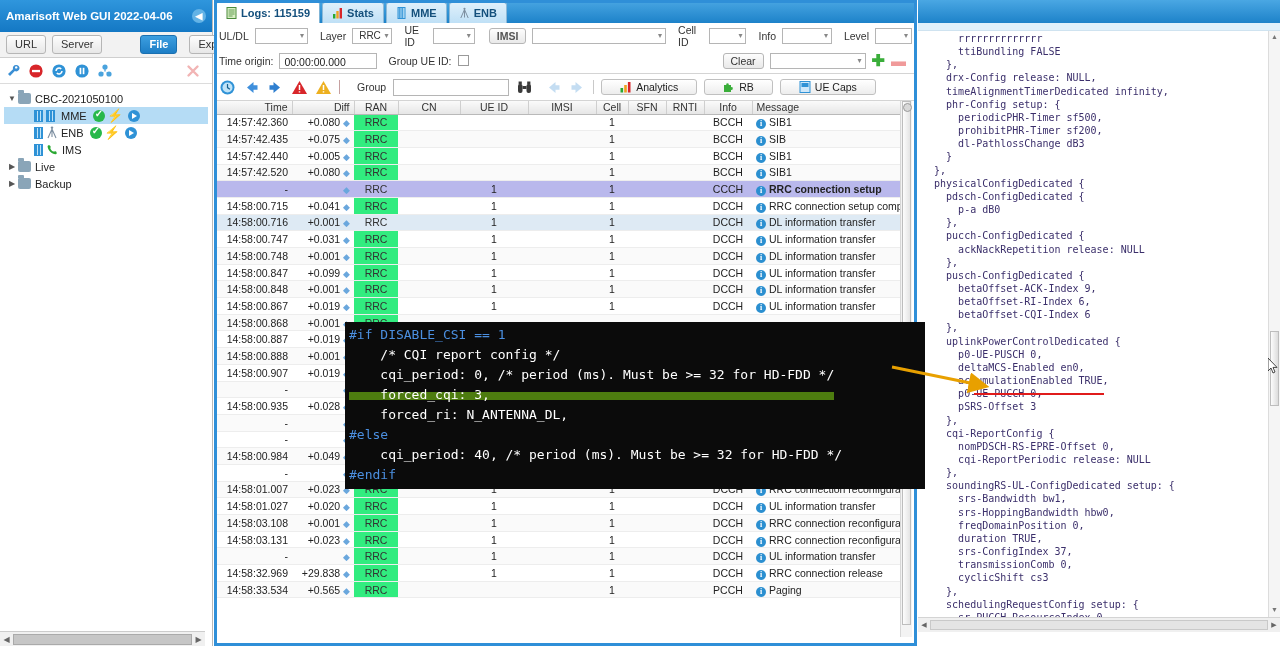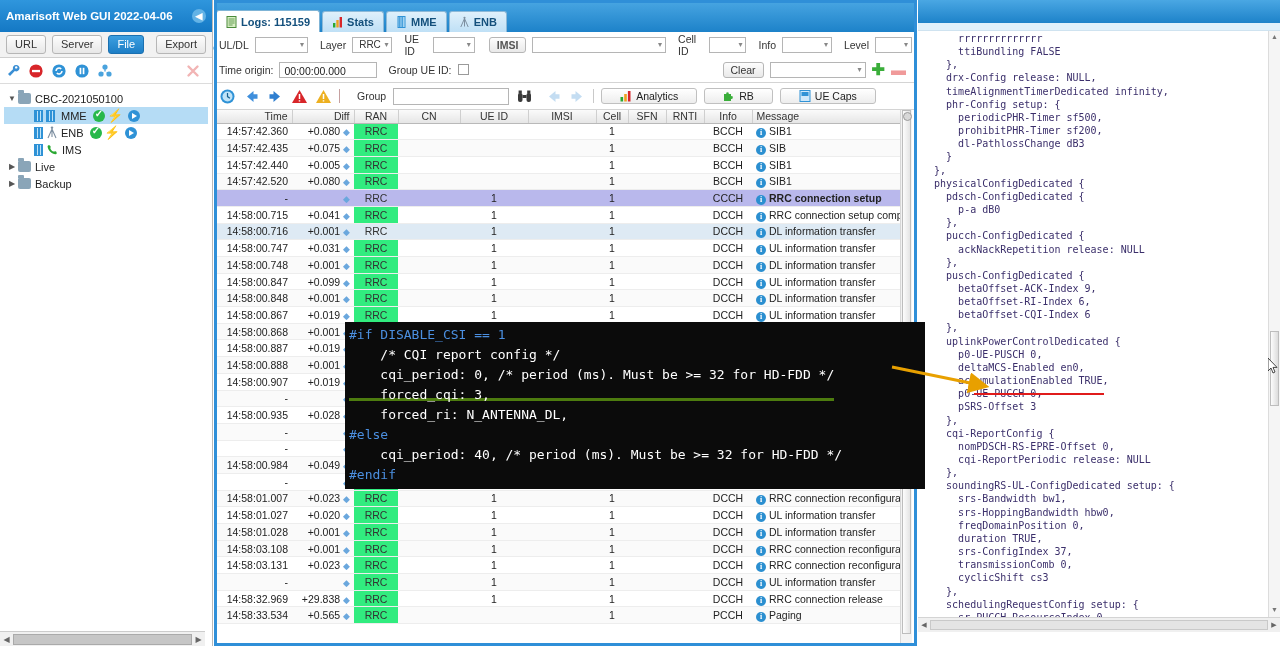--- a/index.html
+++ b/index.html
@@ -14,21 +14,21 @@
   
   #left{position:absolute;left:0;top:0;width:213px;height:646px;background:#fff;border-right:1px solid #b9b9b9;box-sizing:border-box;}
   #left-title{height:32px;background:#1e88d2;background:linear-gradient(#2f96dd,#1478c4);color:#fff;
     font-weight:bold;font-size:11.5px;display:flex;align-items:center;padding:0 6px;box-sizing:border-box;}
   #left-title .t{flex:1;}
   .collapse-btn{width:14px;height:14px;border-radius:50%;background:#63b3e6;color:#fff;font-size:9px;
     display:flex;align-items:center;justify-content:center;line-height:1;}
   #left-btnbar{height:26px;background:#f2f2f2;border-bottom:1px solid #cfcfcf;display:flex;align-items:center;padding:0 6px;gap:6px;box-sizing:border-box;}
   .tbtn{border:1px solid #b6b6b6;border-radius:3px;background:linear-gradient(#fdfdfd,#e7e7e7);
     font-size:11px;padding:2px 8px;color:#333;line-height:13px;cursor:default;}
-  .tbtn.active{background:linear-gradient(#3d9fe0,#1d7ec6);border-color:#1b70b0;color:#fff;font-weight:normal;}
+  .tbtn.active{background:linear-gradient(#3d9fe0,#1d7ec6);border-color:#1b70b0;color:#fff;font-weight:bold;margin-left:32px;}
   .spacer{flex:1;}
   #left-iconbar{height:26px;background:#fff;border-bottom:1px solid #dcdcdc;display:flex;align-items:center;padding:0 5px;gap:7px;box-sizing:border-box;}
   .icn{width:16px;height:16px;display:inline-block;position:relative;}
 
   #tree{padding:6px 4px;font-size:11px;}
   .trow{display:flex;align-items:center;height:17px;padding-left:2px;white-space:nowrap;}
   .trow.sel{background:#b5dcf5;}
   .tw{width:12px;display:inline-block;text-align:center;color:#555;font-size:8px;}
   .folder{width:13px;height:11px;background:#8aa5b8;border-radius:1px 2px 2px 2px;margin-right:4px;position:relative;display:inline-block;}
   .folder:before{content:"";position:absolute;left:0;top:-3px;width:6px;height:3px;background:#8aa5b8;border-radius:1px 1px 0 0;}
@@ -40,21 +40,21 @@
   .bolt{color:#2aa832;font-weight:bold;font-size:13px;margin-left:3px;line-height:12px;}
   .dot-play{width:12px;height:12px;border-radius:50%;background:#2f92d6;margin-left:4px;position:relative;display:inline-block;}
   .dot-play:after{content:"";position:absolute;left:4px;top:3px;border-left:5px solid #fff;border-top:3px solid transparent;border-bottom:3px solid transparent;}
 
   #left-hscroll{position:absolute;left:0;bottom:0;width:205px;height:15px;background:#f0f0f0;border-top:1px solid #ccc;display:flex;align-items:center;box-sizing:border-box;}
   #left-hscroll .arrw{width:13px;text-align:center;font-size:8px;color:#666;}
   #left-hscroll .thumb{flex:1;height:11px;background:#c6c6c6;border:1px solid #aaa;box-sizing:border-box;}
 
   
   #center{position:absolute;left:214px;top:0;width:703px;height:646px;background:#fff;box-sizing:border-box;}
-  #tabs{height:32px;background:linear-gradient(#4aa7e3,#1d82c9);display:flex;align-items:flex-end;padding-left:2px;box-sizing:border-box;}
+  #tabs{height:23px;background:linear-gradient(#4aa7e3,#1d82c9);display:flex;align-items:flex-end;padding-left:2px;box-sizing:border-box;}
   .tab{height:21px;display:flex;align-items:center;gap:4px;padding:0 9px;font-size:11px;font-weight:bold;color:#14507c;
     background:linear-gradient(#dff0fb,#bfe0f6);border:1px solid #8cb9d8;border-bottom:none;border-radius:3px 3px 0 0;margin-right:2px;box-sizing:border-box;}
   .tab.active{background:#fff;color:#134f7c;border-color:#7fb4d6;height:22px;}
   .tab .ti{width:11px;height:12px;display:inline-block;}
 
   #filters{border-bottom:1px solid #d4d4d4;background:#fff;}
   .frow{display:flex;align-items:center;height:25px;padding:0 5px;gap:6px;box-sizing:border-box;font-size:10.5px;}
   .flabel{color:#333;font-size:10.5px;}
   .fsel{border:1px solid #b5b5b5;background:#fff;height:16px;display:flex;align-items:center;justify-content:flex-end;
     padding:0 3px;box-sizing:border-box;font-size:10px;color:#333;}
@@ -96,21 +96,21 @@
   #vscroll .vthumb{position:absolute;top:0;left:1px;width:9px;height:524px;background:linear-gradient(90deg,#fdfdfd,#e4e4e4);border:1px solid #bdbdbd;box-sizing:border-box;}
   #vscroll .vknob{position:absolute;top:2px;left:2px;width:9px;height:9px;border-radius:50%;background:#d8d8d8;border:1px solid #9a9a9a;box-sizing:border-box;}
   #center-border{position:absolute;left:0;top:0;width:703px;height:646px;border:3px solid #2f8fd8;box-sizing:border-box;pointer-events:none;}
 
   
   #codebox{position:absolute;left:345px;top:322px;width:580px;height:167px;background:#0b0b0b;
     font-family:"DejaVu Sans Mono","Liberation Mono",monospace;font-size:13px;line-height:20px;color:#fff;
     padding:3px 0 0 4px;box-sizing:border-box;overflow:hidden;z-index:40;white-space:pre;}
   #codebox .kw{color:#4b8fe0;}
   #codebox .pl{color:#ffffff;}
-  #codebox .ul-yellow{border-bottom:3px solid #4d7c0f;padding-bottom:16px;}
+  #codebox .ul-yellow{border-bottom:8px solid #4d7c0f;padding-bottom:10px;}
   #arrowsvg{position:absolute;left:890px;top:355px;width:130px;height:45px;z-index:41;pointer-events:none;}
 
   
   #right{position:absolute;left:918px;top:0;width:362px;height:646px;background:#fff;box-sizing:border-box;}
   #right-topbar{height:23px;background:linear-gradient(#4aa7e3,#1d82c9);}
   #right-subbar{height:7px;background:#dff0fb;border-bottom:1px solid #cfe3f0;}
   #right-body{position:relative;height:601px;overflow:hidden;background:#fff;}
   pre#cfg{margin:0;padding:1px 0 0 4px;font-family:"DejaVu Sans Mono","Liberation Mono",monospace;
     font-size:10px;line-height:13.15px;color:#3b2f6b;white-space:pre;}
   #redline{position:absolute;left:974px;top:393px;width:130px;height:2px;background:#e01b1b;z-index:30;}
@@ -760,33 +760,20 @@
               <td class="c-diff"><span>+0.020</span><span class="arrowglyph">◆</span></td>
               <td class="ran">RRC</td>
               <td class="c-num"></td>
               <td class="c-num">1</td>
               <td class="c-num"></td>
               <td class="c-num">1</td>
               <td class="c-num"></td>
               <td class="c-num"></td>
               <td class="c-num">DCCH</td>
               <td style="border-right: none;"><span class="infoi">i</span><span class="msgtxt">UL information transfer</span></td>
-            </tr>
-            <tr class="r-even">
-              <td class="c-time">14:58:01.028</td>
-              <td class="c-diff"><span>+0.001</span><span class="arrowglyph">◆</span></td>
-              <td class="ran">RRC</td>
-              <td class="c-num"></td>
-              <td class="c-num">1</td>
-              <td class="c-num"></td>
-              <td class="c-num">1</td>
-              <td class="c-num"></td>
-              <td class="c-num"></td>
-              <td class="c-num">DCCH</td>
-              <td style="border-right: none;"><span class="infoi">i</span><span class="msgtxt">DL information transfer</span></td>
             </tr>
             <tr class="r-even">
               <td class="c-time">14:58:03.108</td>
               <td class="c-diff"><span>+0.001</span><span class="arrowglyph">◆</span></td>
               <td class="ran">RRC</td>
               <td class="c-num"></td>
               <td class="c-num">1</td>
               <td class="c-num"></td>
               <td class="c-num">1</td>
               <td class="c-num"></td>

